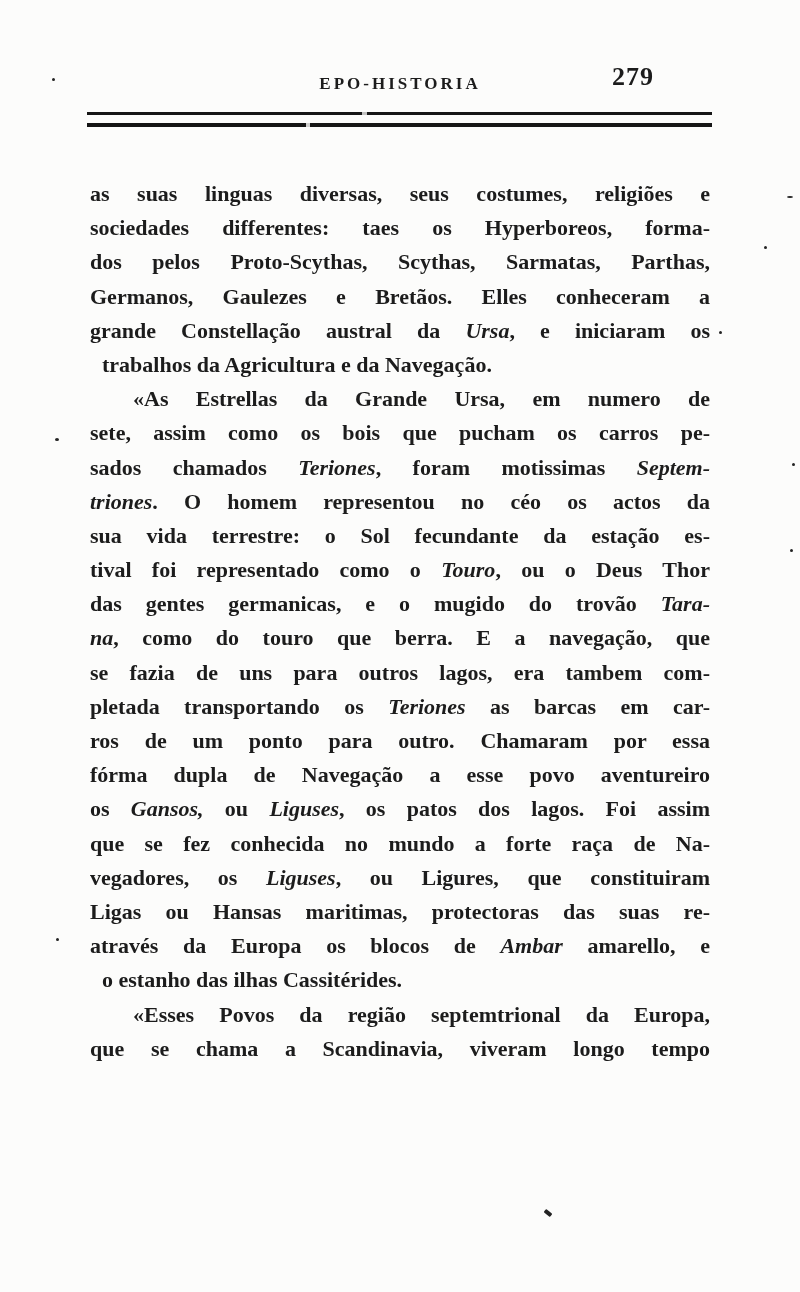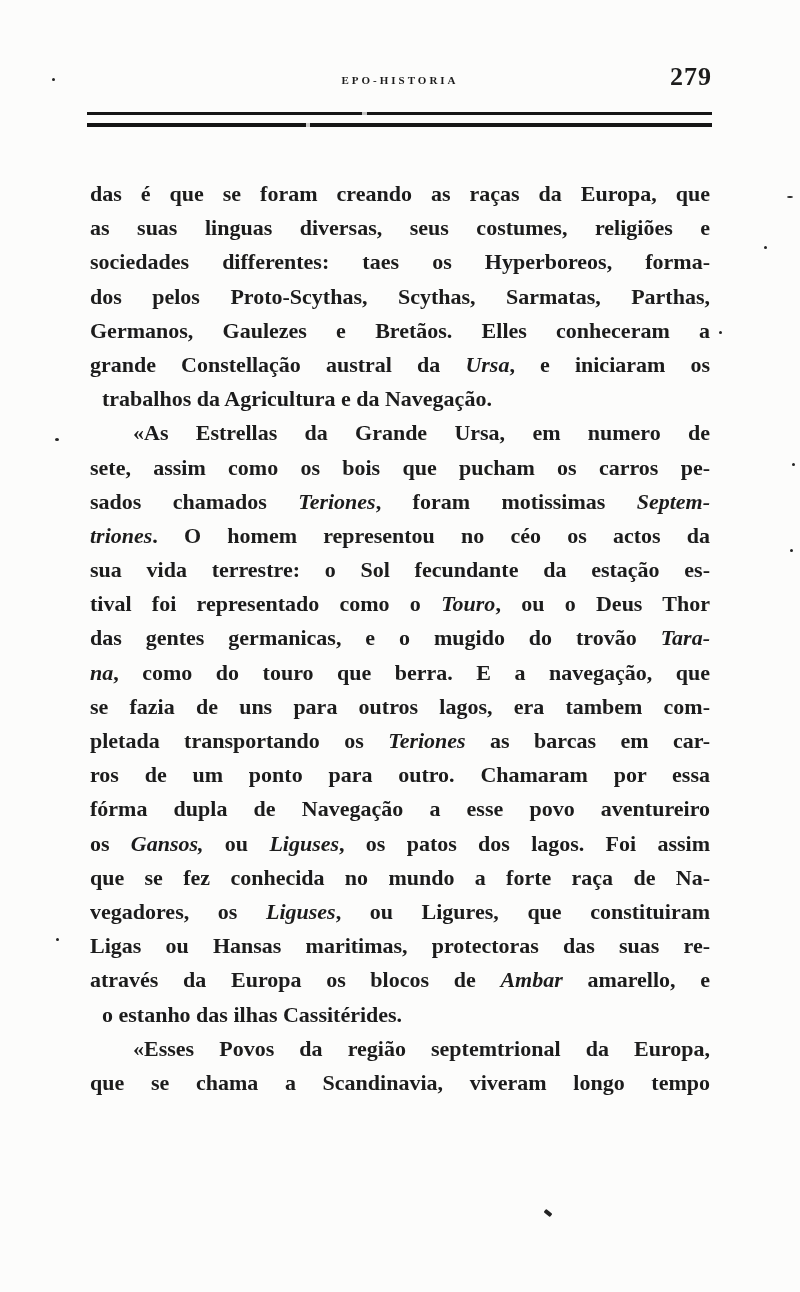--- a/index.html
+++ b/index.html
@@ -5,26 +5,26 @@
   :root { --ink:#1c1c1c; --paper:#fcfcfb; }
   html,body { margin:0; padding:0; background:#ffffff; }
   .page {
     position:relative; width:800px; height:1292px;
     background:var(--paper); color:var(--ink);
     font-family:"Liberation Serif", serif;
     overflow:hidden;
   }
   .header-title {
     position:absolute; top:74px; left:0; width:800px;
-    text-align:center; font-size:11px; font-weight:bold;
+    text-align:center; font-size:17px; font-weight:bold;
     letter-spacing:3px;
   }
   .page-number {
     position:absolute; top:62px; left:612px; width:100px;
-    text-align:right; font-size:26px; font-weight:bold;
+    font-size:26px; font-weight:bold;
     letter-spacing:1px;
   }
   .rule { position:absolute; left:87px; width:625px; }
   .rule-top {
     top:112px; height:3px;
     background:linear-gradient(90deg,#161616 0 44%,rgba(22,22,22,.25) 44% 44.8%,#161616 44.8% 100%);
   }
   .rule-bottom {
     top:123px; height:4px;
     background:linear-gradient(90deg,#141414 0 35%,rgba(22,22,22,.2) 35% 35.7%,#161616 35.7% 100%);
@@ -50,21 +50,20 @@
 
 <div class="page">
 
   <div class="header-title">EPO-HISTORIA</div>
   <div class="page-number">279</div>
 
   <div class="rule rule-top"></div>
   <div class="rule rule-bottom"></div>
 
   <div class="body-text" id="body-text">
-      <div class="line"><span>das é que se foram creando as raças da Europa, que</span></div>
       <div class="line"><span>as suas linguas diversas, seus costumes, religiões e</span></div>
       <div class="line"><span>sociedades differentes: taes os Hyperboreos, forma-</span></div>
       <div class="line"><span>dos pelos Proto-Scythas, Scythas, Sarmatas, Parthas,</span></div>
       <div class="line"><span>Germanos, Gaulezes e Bretãos. Elles conheceram a</span></div>
       <div class="line"><span>grande Constellação austral da </span><em>Ursa</em><span>, e iniciaram os</span></div>
       <div class="line last"><span>trabalhos da Agricultura e da Navegação.</span></div>
       <div class="line indent"><span>«As Estrellas da Grande Ursa, em numero de</span></div>
       <div class="line"><span>sete, assim como os bois que pucham os carros pe-</span></div>
       <div class="line"><span>sados chamados </span><em>Teriones</em><span>, foram motissimas </span><em>Septem-</em></div>
       <div class="line"><em>triones</em><span>. O homem representou no céo os actos da</span></div>

